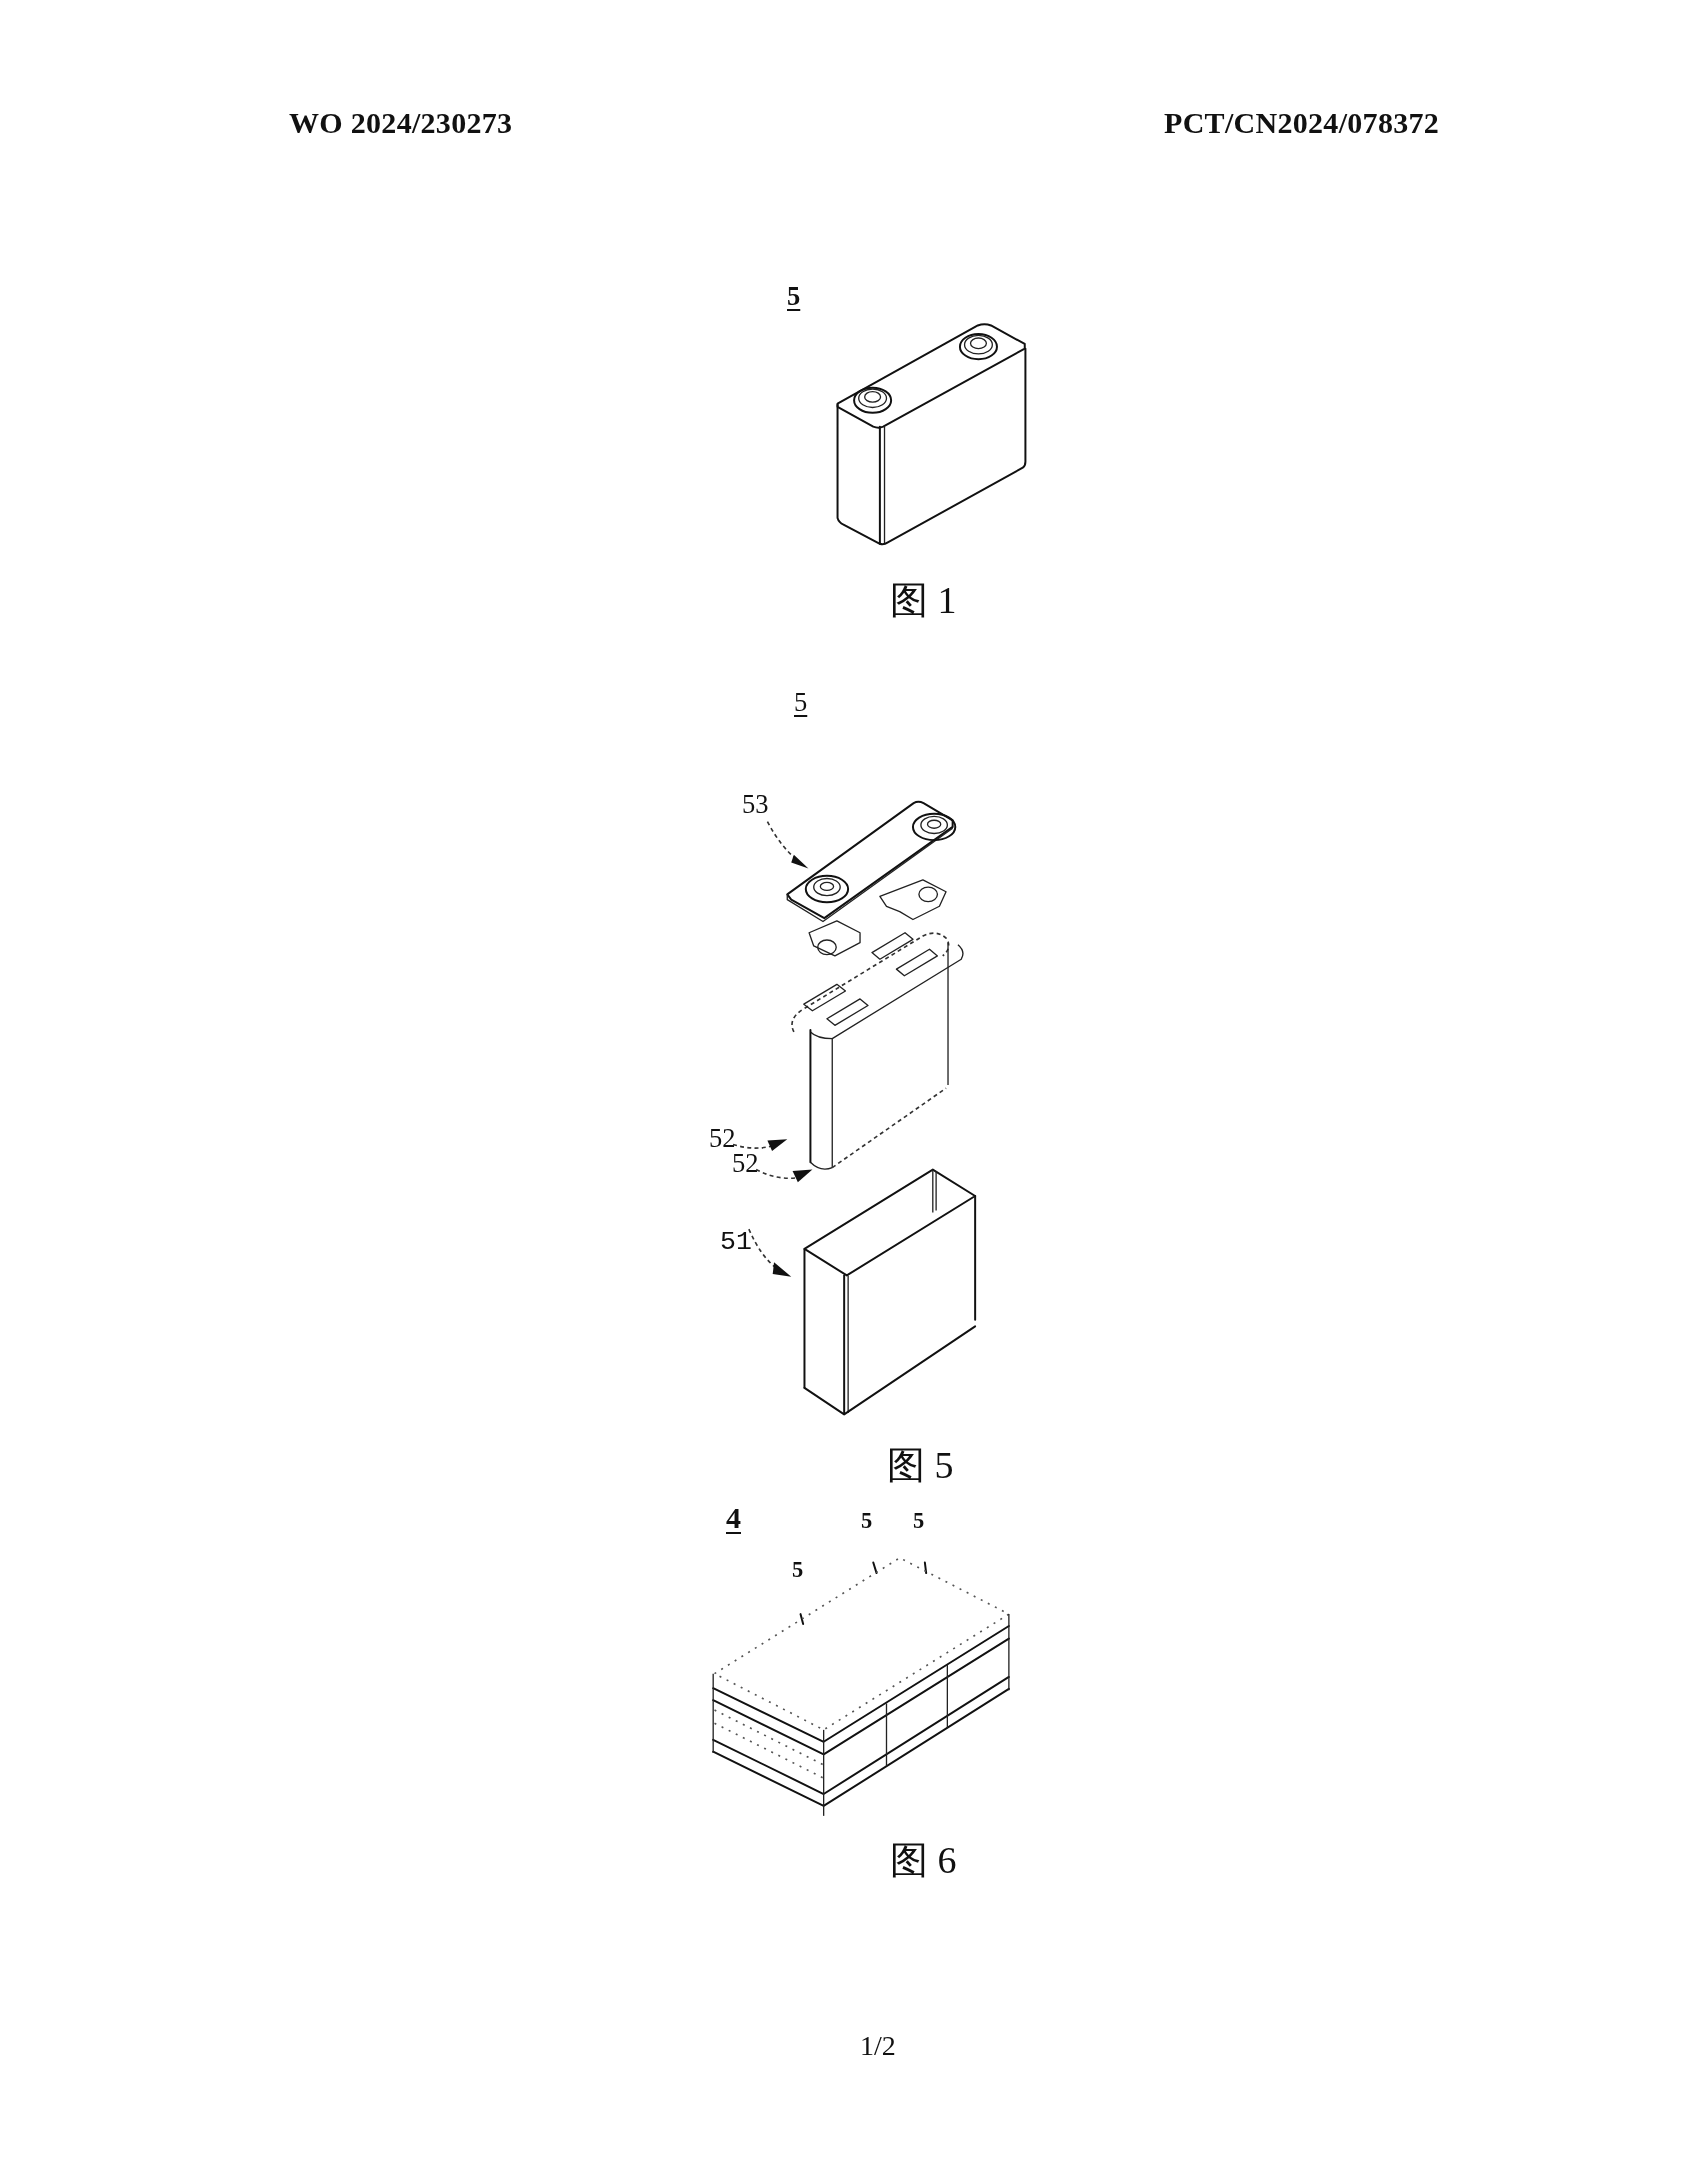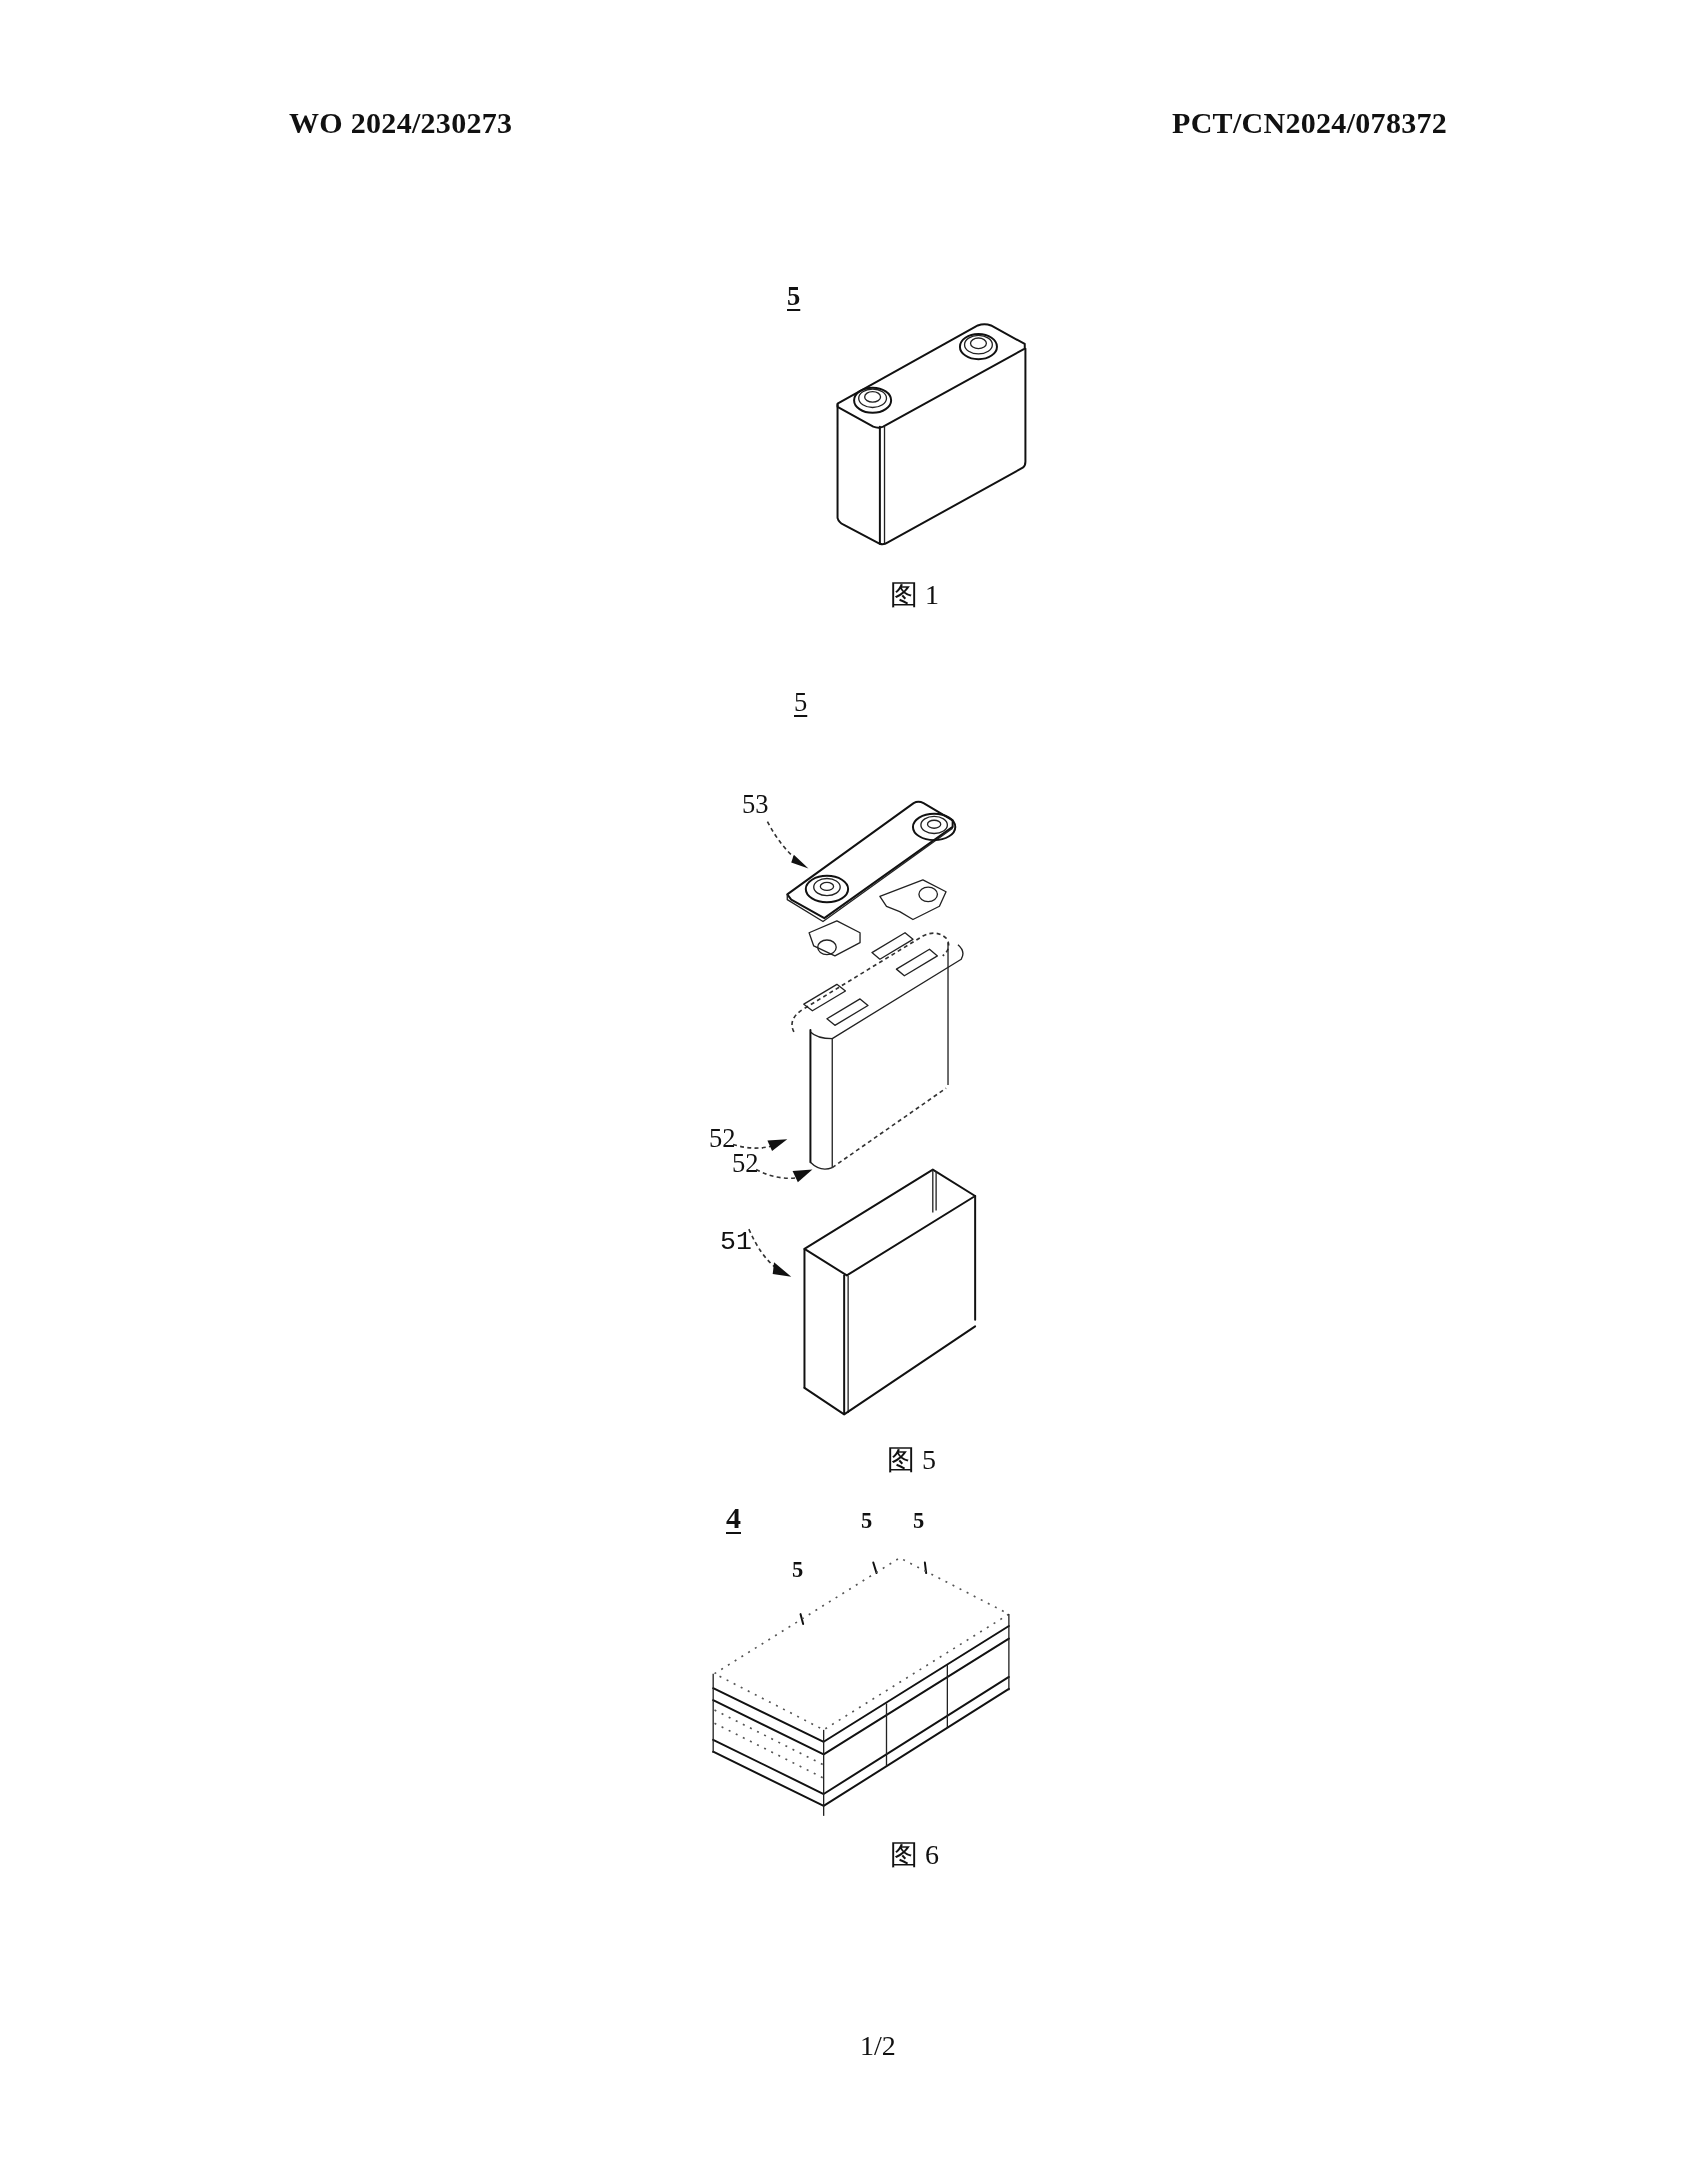--- a/index.html
+++ b/index.html
@@ -1,24 +1,24 @@
 <!DOCTYPE html>
 <html style="font-size:10.6px"><head>
 <meta charset="utf-8">
 <style>
   html, body { margin:0; padding:0; background:#ffffff; }
   body { width:1687px; height:2183px; position:relative; overflow:hidden;
          font-family:"Liberation Serif","DejaVu Serif",serif; color:#111; }
   .hdr { position:absolute; top:106px; font-weight:bold; font-size:30px; letter-spacing:0.3px; }
   .hdr-left { left:289px; }
-  .hdr-right { left:1164px;margin-left:8px; }
+  .hdr-right { left:1164px; }
   .ref { position:absolute; font-size:26.5px; line-height:1; }
   .ref.bold { font-weight:bold; }
   .ref.ul { text-decoration:underline; text-underline-offset:4px; text-decoration-thickness:2px; }
-  .caption { position:absolute; font-size:28px; line-height:1; }
+  .caption { position:absolute; font-size:38px; line-height:1; }
   .pagenum { position:absolute; left:860px; top:2030px; font-size:28px; }
   svg.fig { position:absolute; left:0; top:0; overflow:visible; }
   .ln { fill:none; stroke:#111; stroke-width:3; stroke-linejoin:round; stroke-linecap:round; }
   .ln-thin { fill:none; stroke:#222; stroke-width:2; stroke-linejoin:round; }
   .dash { fill:none; stroke:#333; stroke-width:2.5; stroke-dasharray:6 5; }
   .dot { fill:none; stroke:#555; stroke-width:2.5; stroke-dasharray:3 9; }
   .fillw { fill:#fff; }
   .arrowhead { fill:#111; }
 </style>
 </head>

